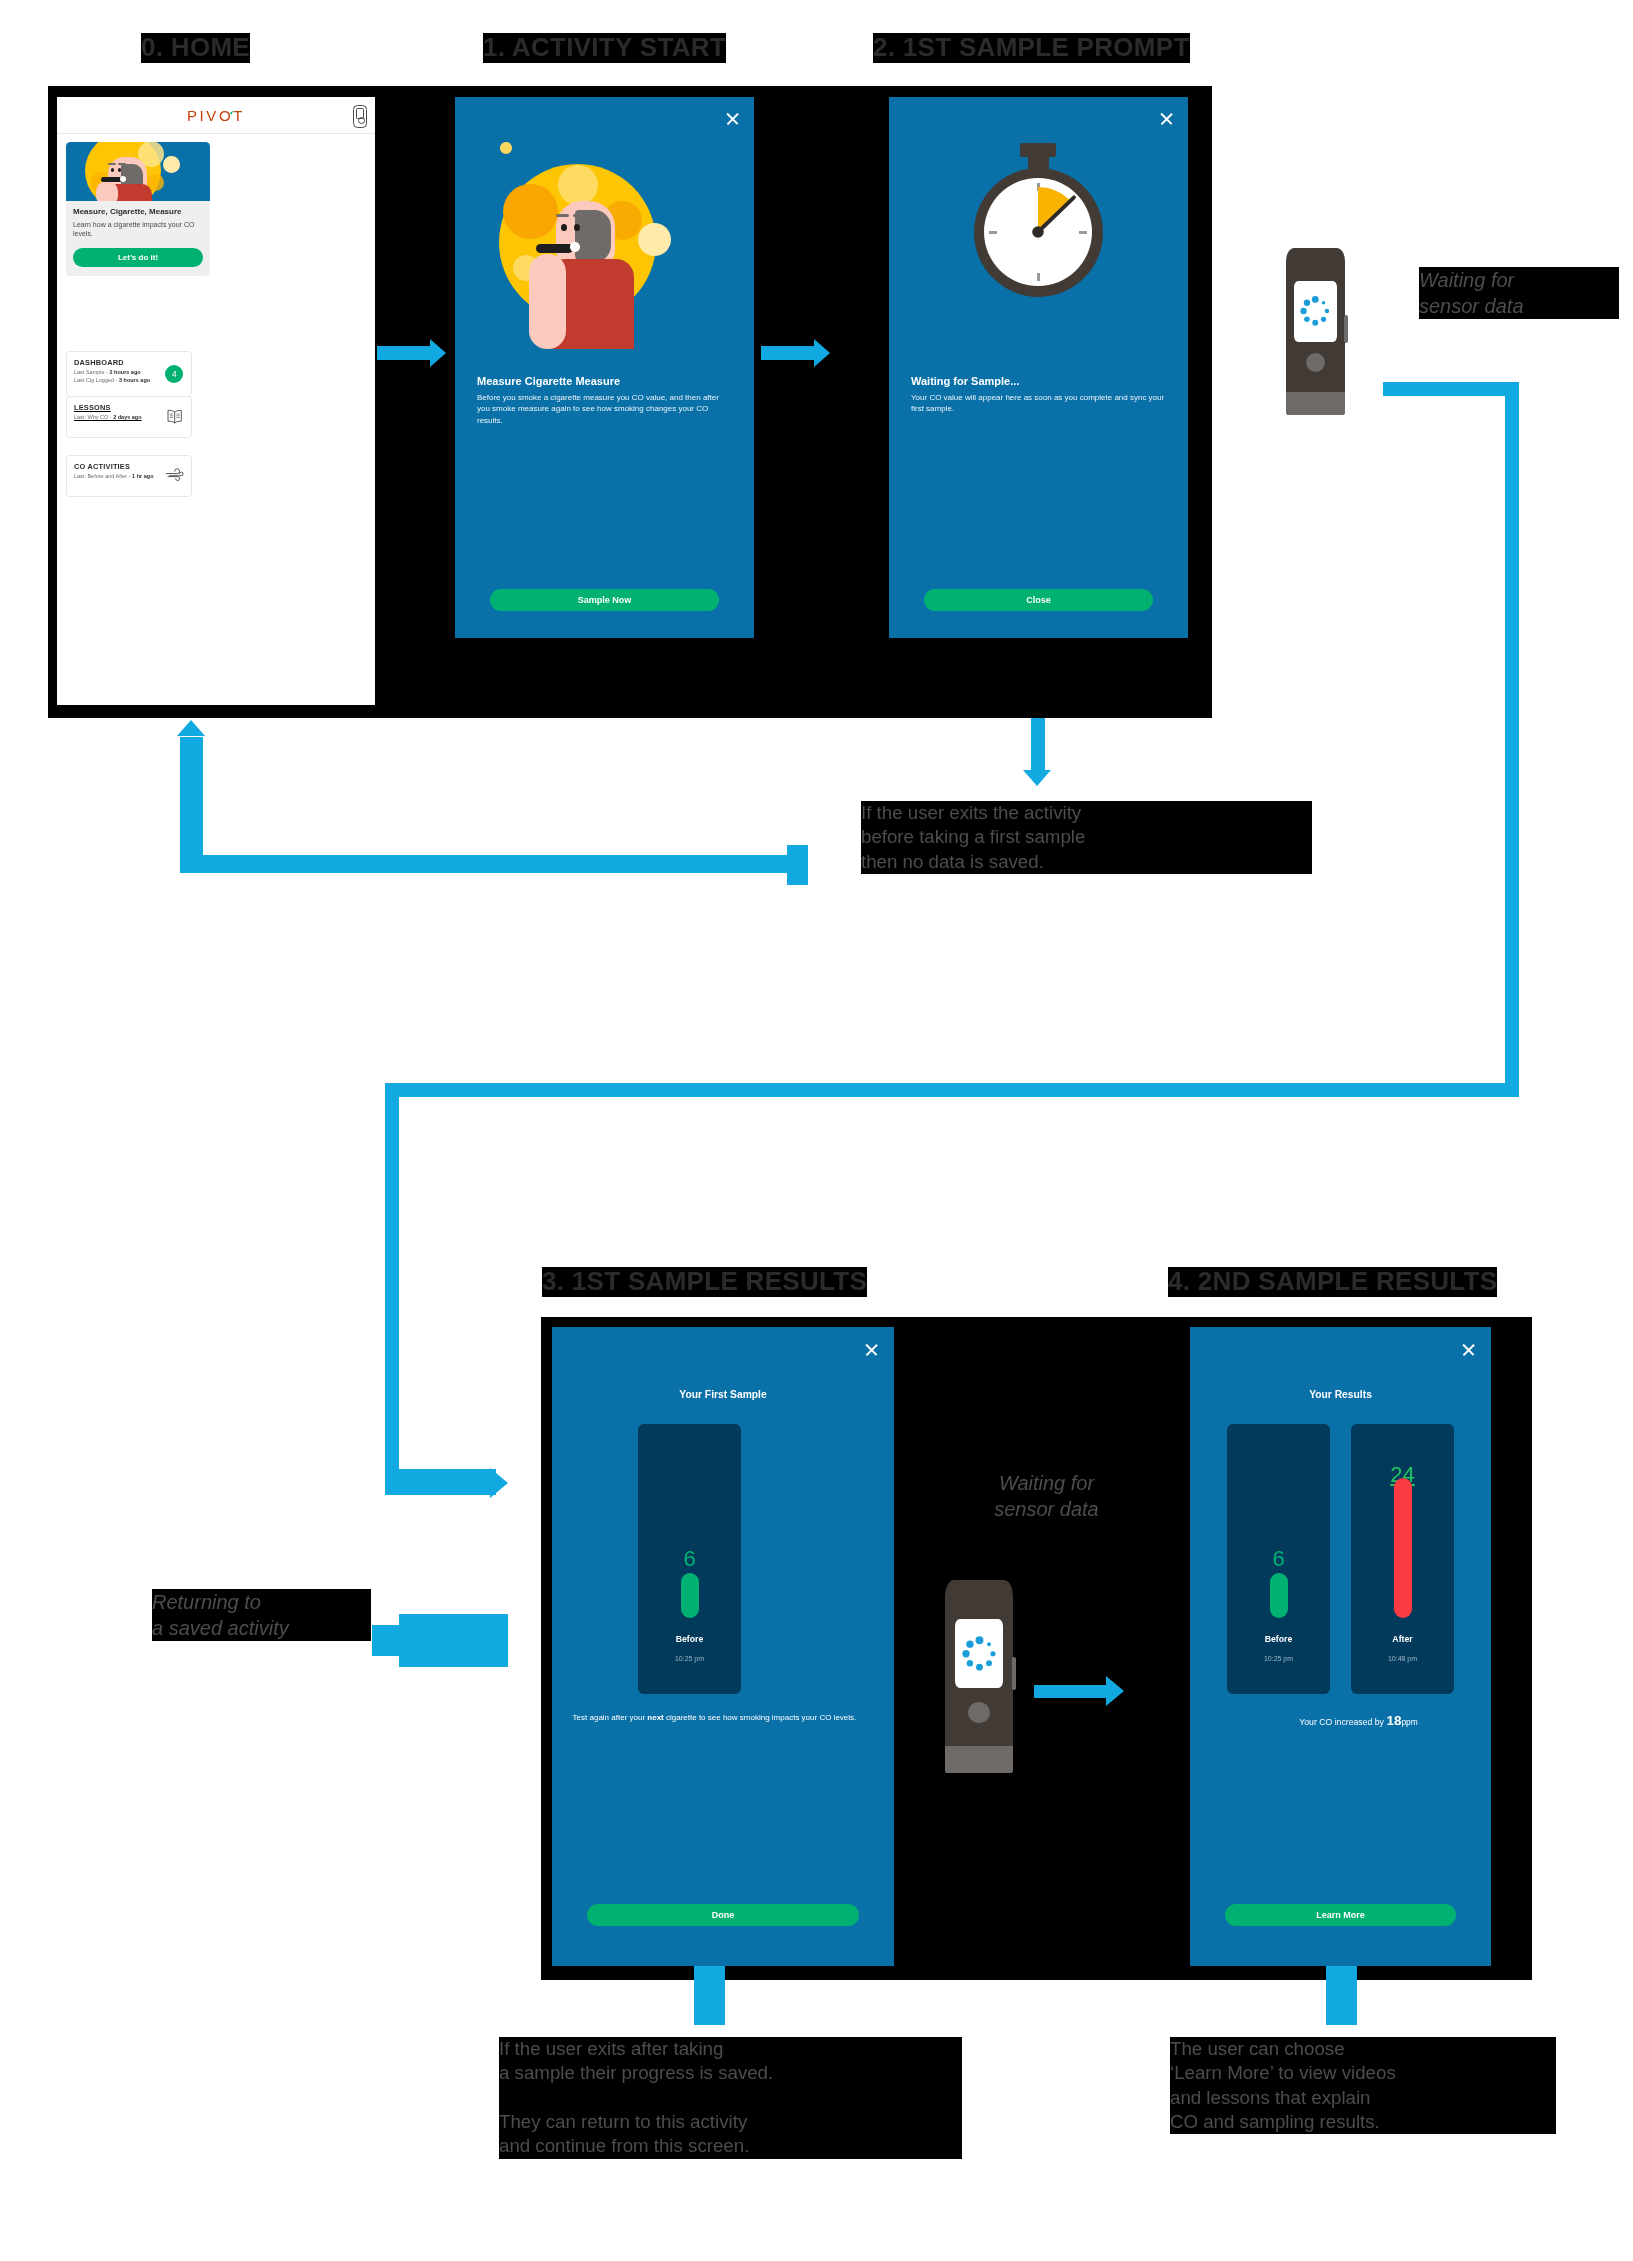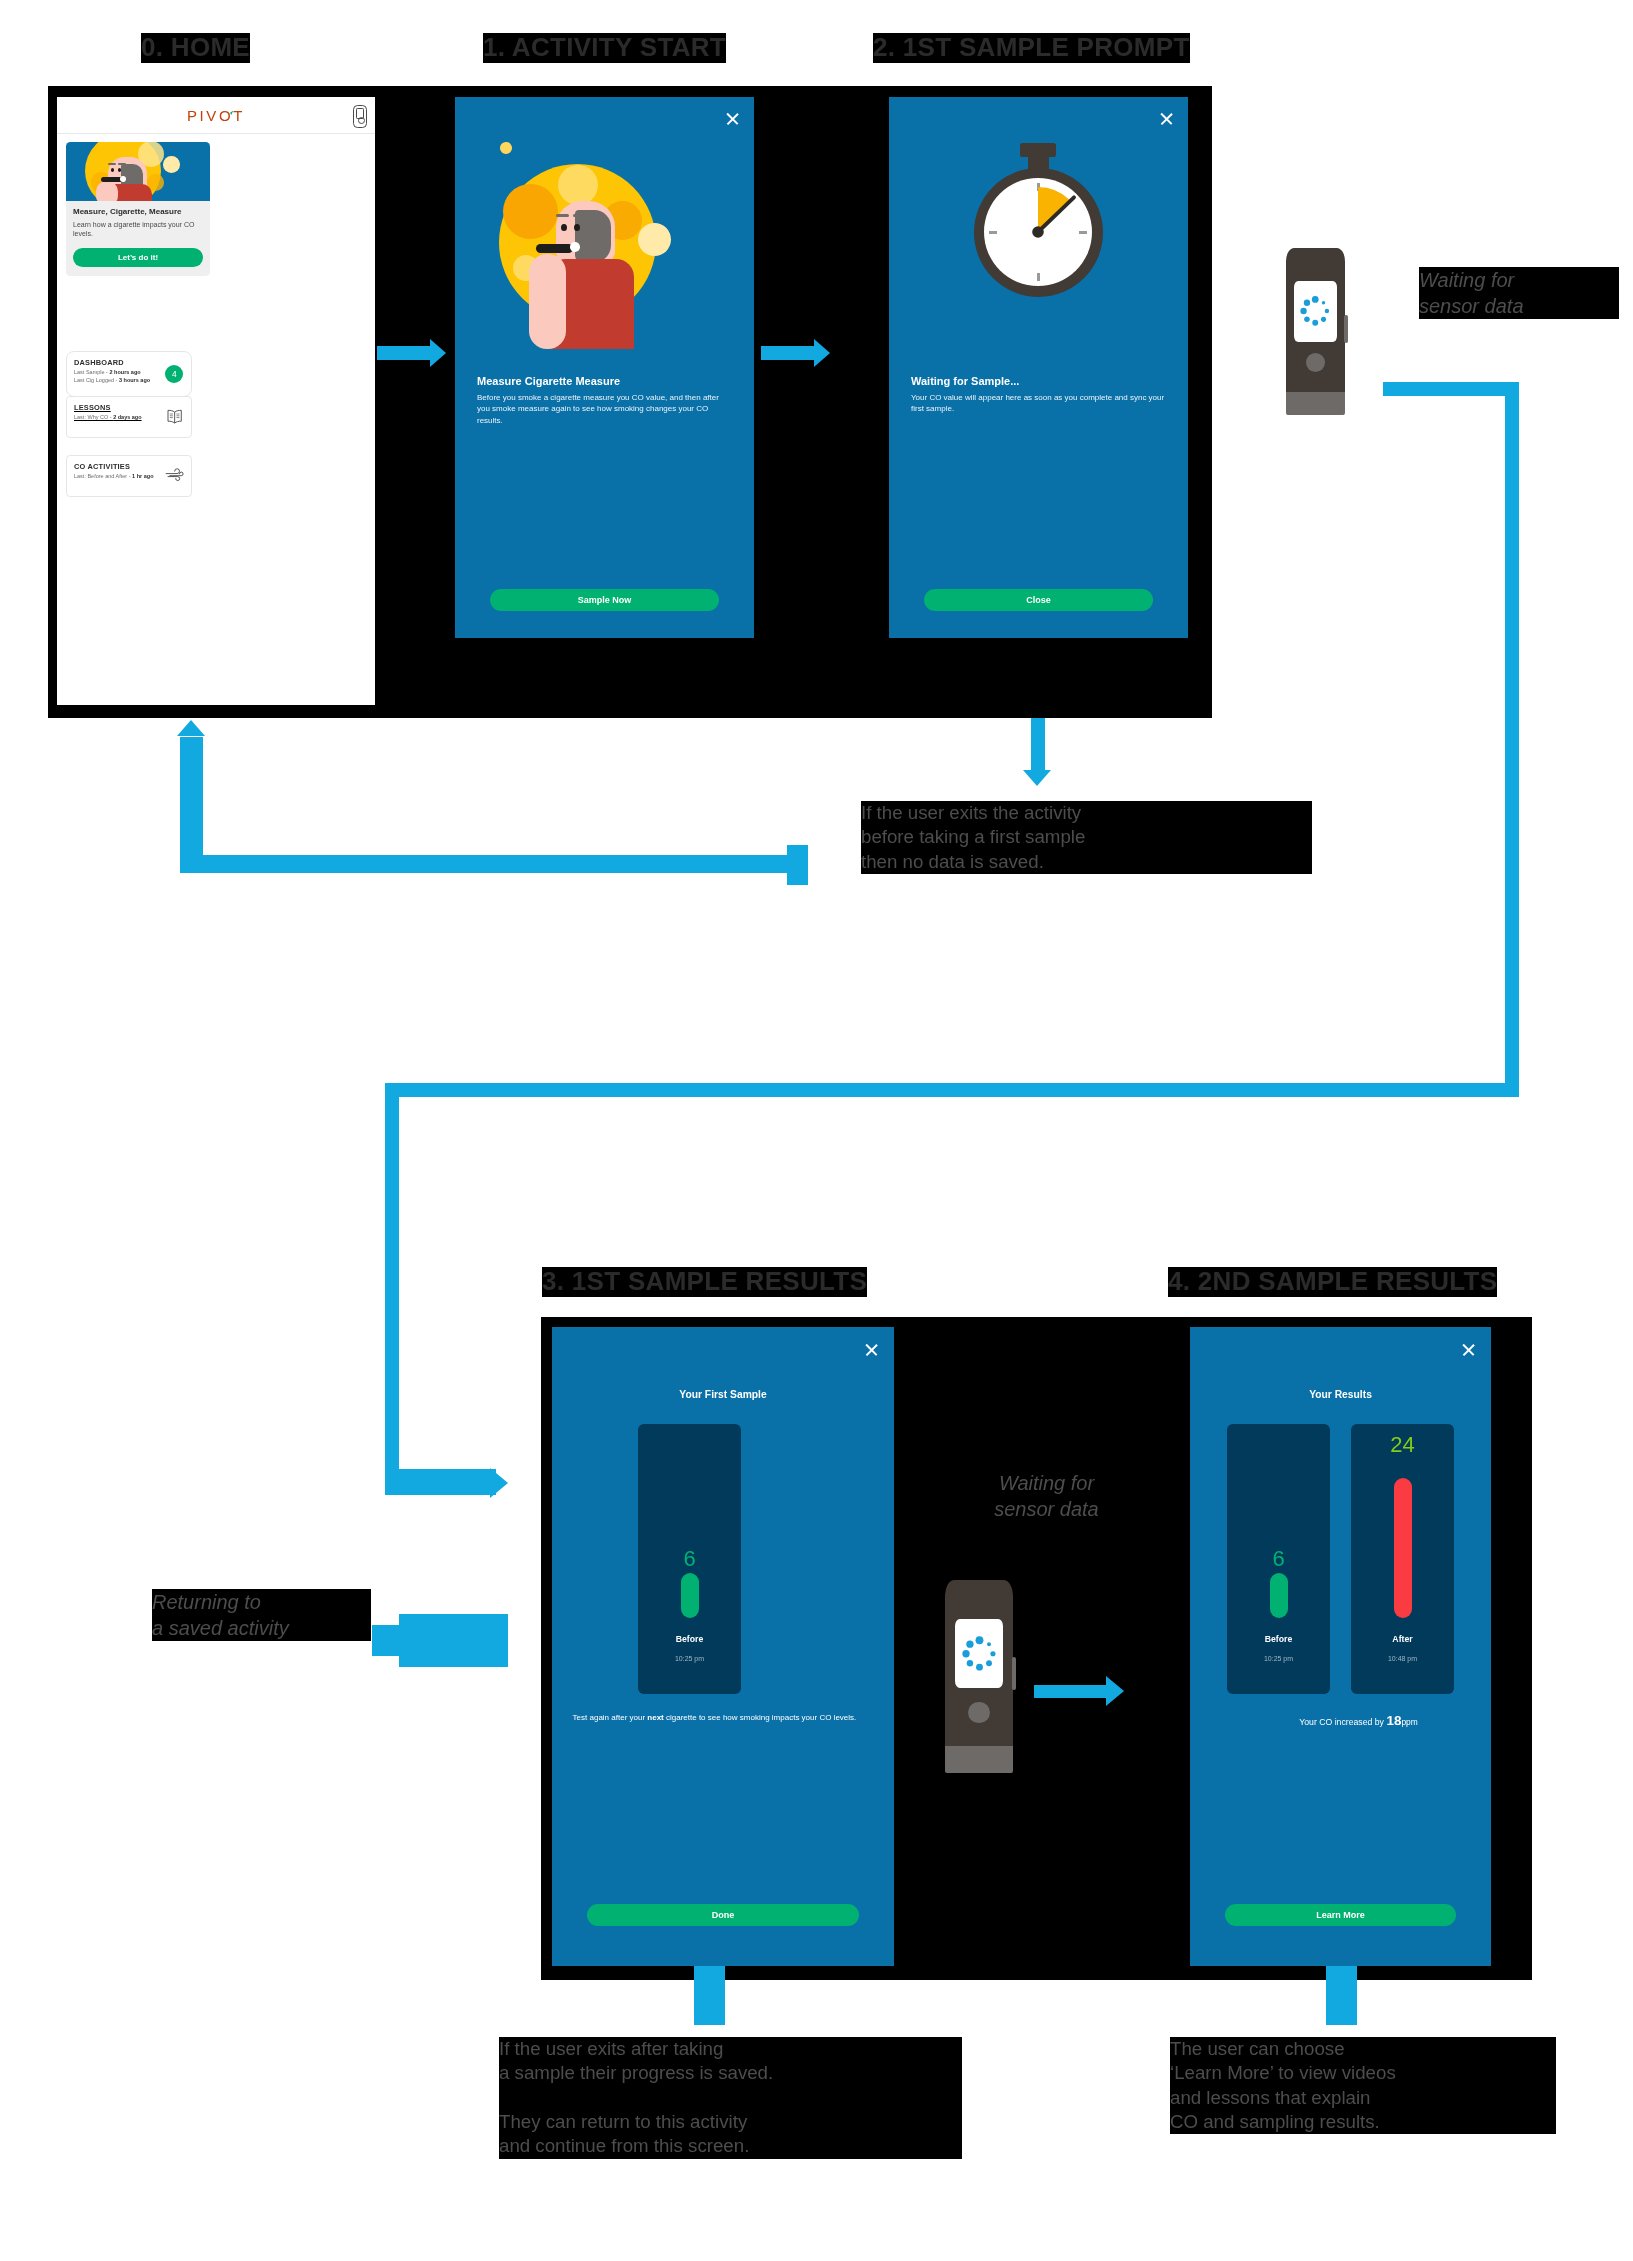--- a/index.html
+++ b/index.html
@@ -216,21 +216,21 @@
       <div class="abs" style="left:42px;top:21px;width:7.7px;height:1.9px;background:#6e6b68;border-radius:1.3px;"></div>
       <div class="abs" style="left:52px;top:21px;width:7.7px;height:1.9px;background:#6e6b68;border-radius:1.3px;"></div>
     </div>
     <div class="hero-body">
       <div class="hero-title">Measure, Cigarette, Measure</div>
       <div class="hero-sub">Learn how a cigarette impacts your CO levels.</div>
       <button class="btn-green hero-btn" style="width:100%;">Let’s do it!</button>
     </div>
   </div>
 
-  <div class="list-row" style="top:254px; height:46px;border-radius:8px;">
+  <div class="list-row" style="top:254px; height:46px;">
     <div class="row-title">DASHBOARD</div>
     <div class="row-sub">
       <span>Last Sample - </span><b>2 hours ago</b><br>
       <span>Last Cig Logged - </span><b>3 hours ago</b>
     </div>
     <div class="badge-green">4</div>
   </div>
 
   <div class="list-row" style="top:299px; height:42px;text-decoration:underline;">
     <div class="row-title">LESSONS</div>
@@ -411,21 +411,21 @@
   <div class="res-title" style="position:absolute; left:0; right:0; top:62px;">Your Results</div>
 
   <div class="res-card" style="left:37px; top:97px; width:103px; height:270px;">
     <div class="res-val" style="top:122px; color:#00b172;">6</div>
     <div class="res-bar" style="left:50%; margin-left:-9px; width:18px; bottom:76px; height:45px; background:#00b172;"></div>
     <div class="res-label" style="bottom:50px;">Before</div>
     <div class="res-time" style="bottom:32px;">10:25 pm</div>
   </div>
 
   <div class="res-card" style="left:161px; top:97px; width:103px; height:270px;">
-    <div class="res-val" style="top:8px; color:#84cc16;">24</div>
+    <div class="res-val" style="top:38px; color:#22c55e;text-decoration:underline;">24</div>
     <div class="res-bar" style="left:50%; margin-left:-9px; width:18px; bottom:76px; height:140px; background:#fb3b42;"></div>
     <div class="res-label" style="bottom:50px;">After</div>
     <div class="res-time" style="bottom:32px;">10:48 pm</div>
   </div>
 
   <div class="res-summary" style="top:386px;">
     <span>Your CO increased by </span><span class="big">18</span><span class="unit">ppm</span>
   </div>
 
   <button class="btn-green modal-btn" style="left:35px; right:35px; bottom:40px; width:auto;">Learn More</button>

